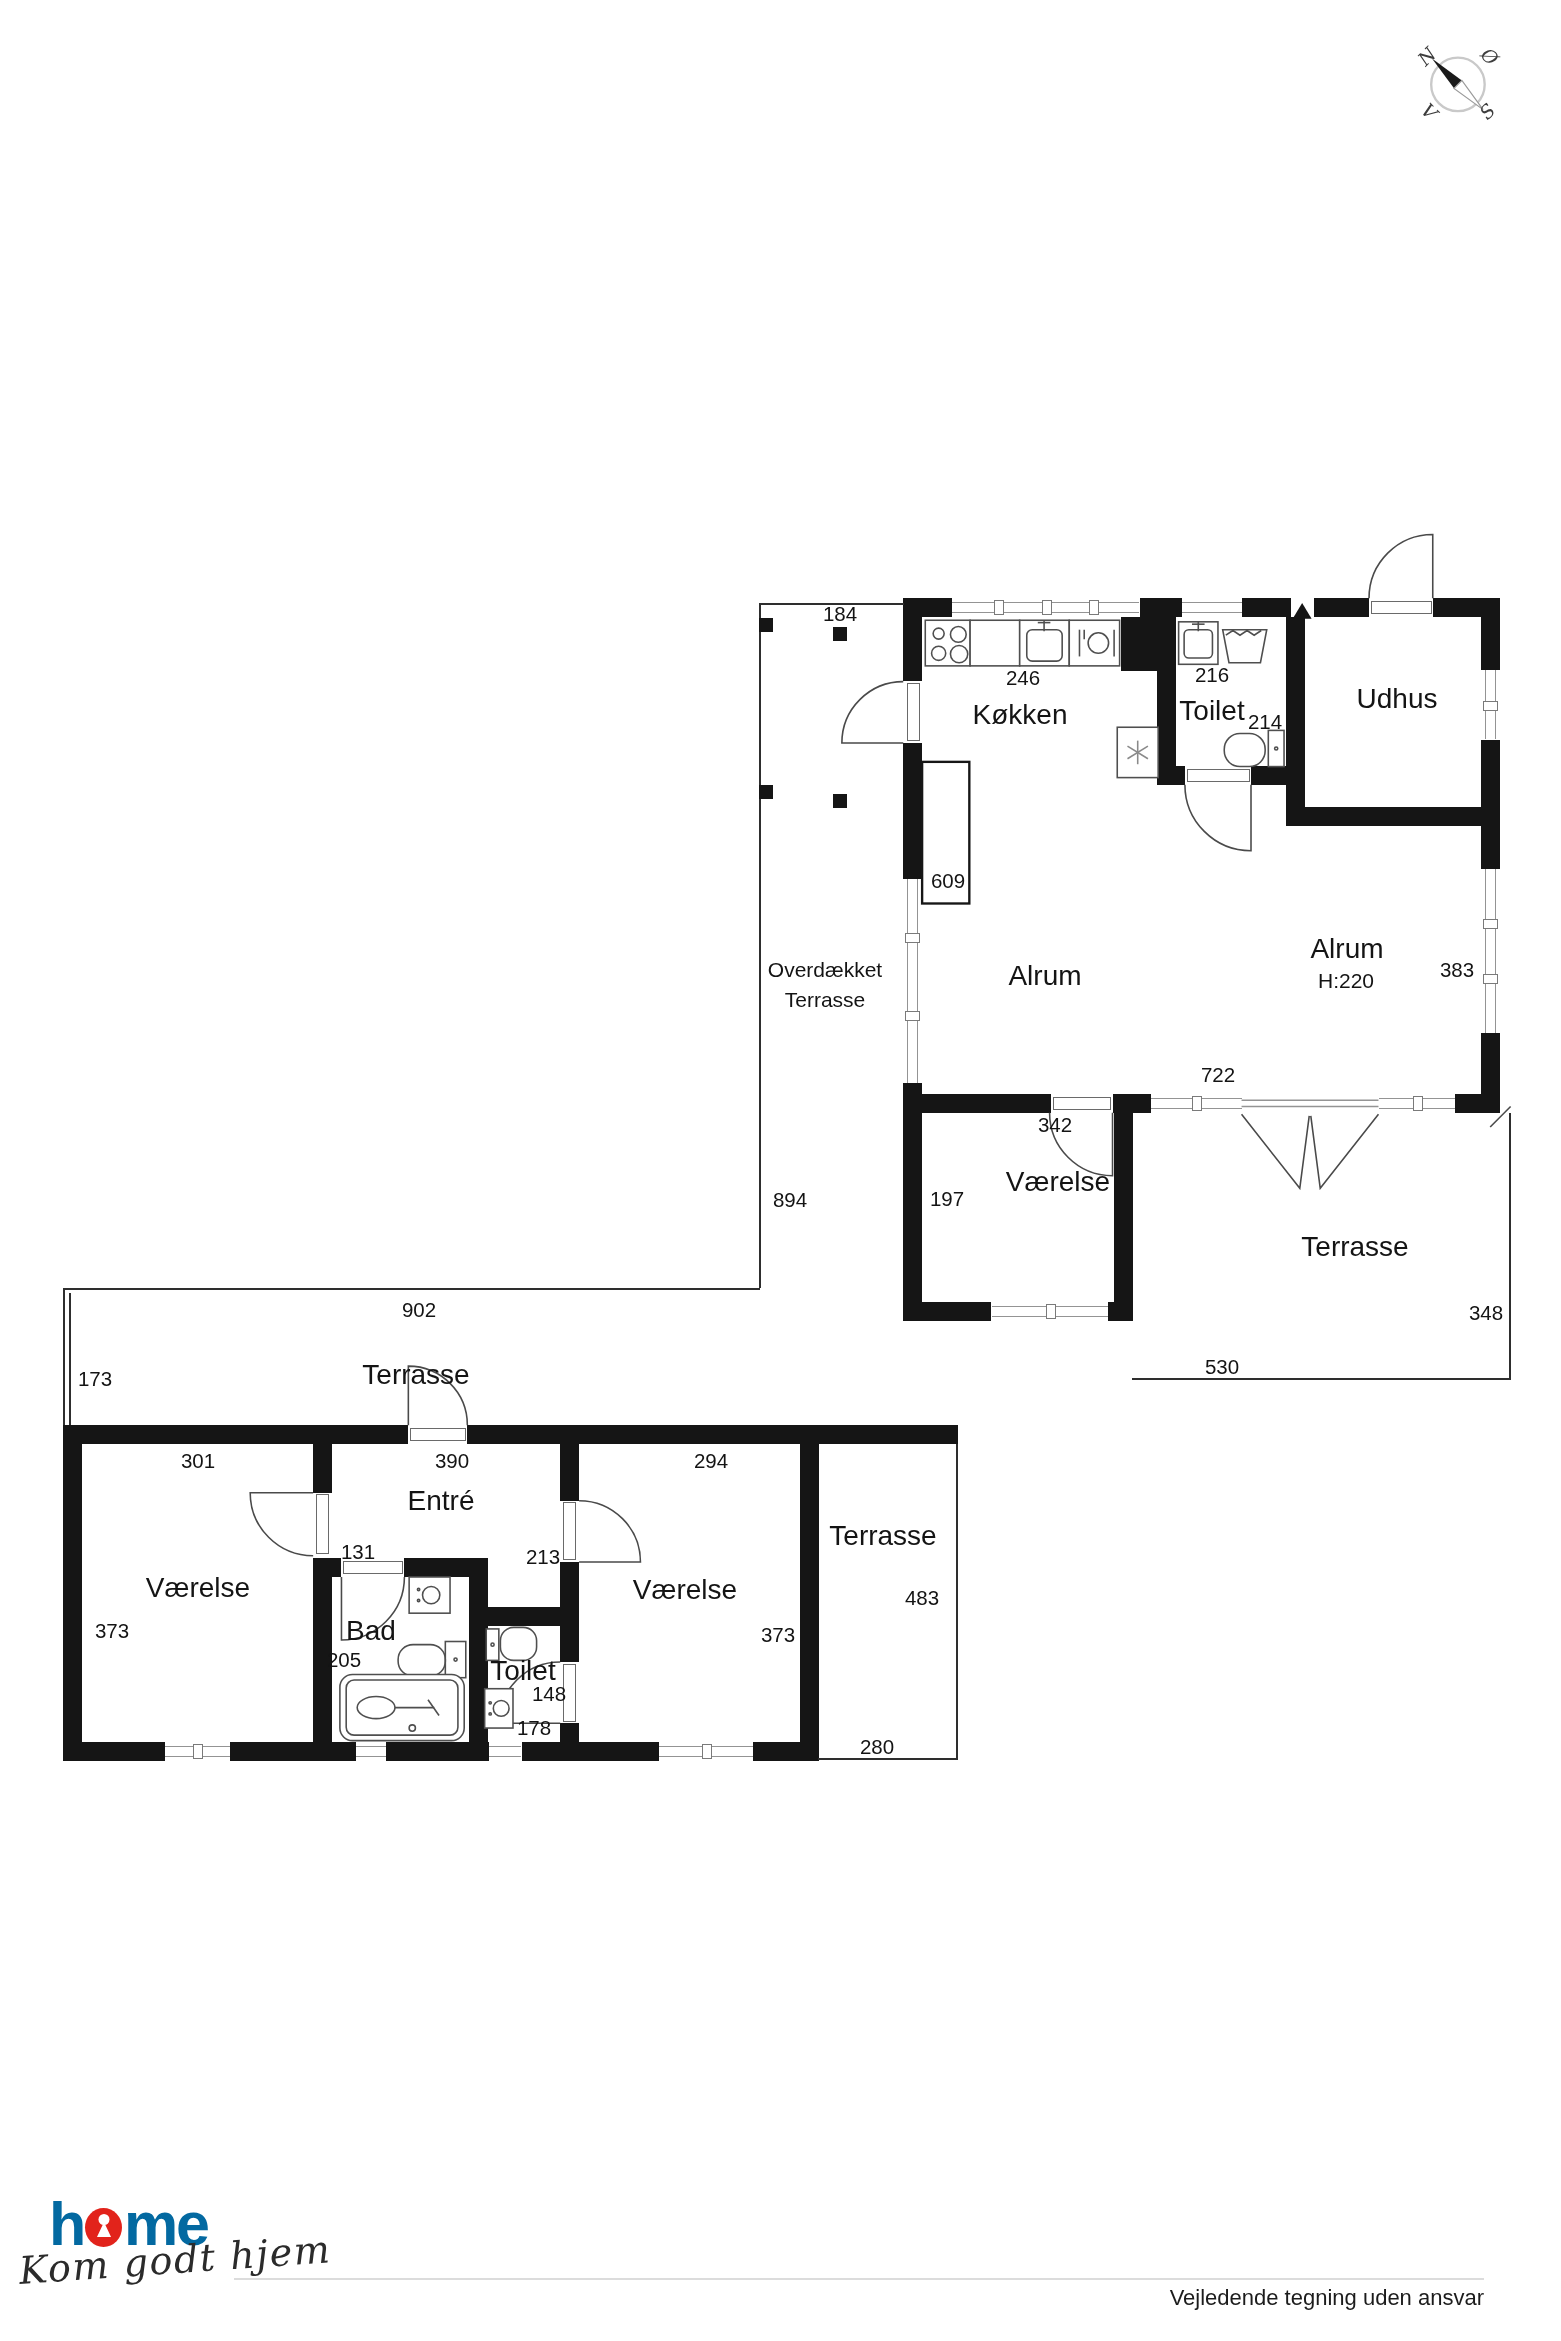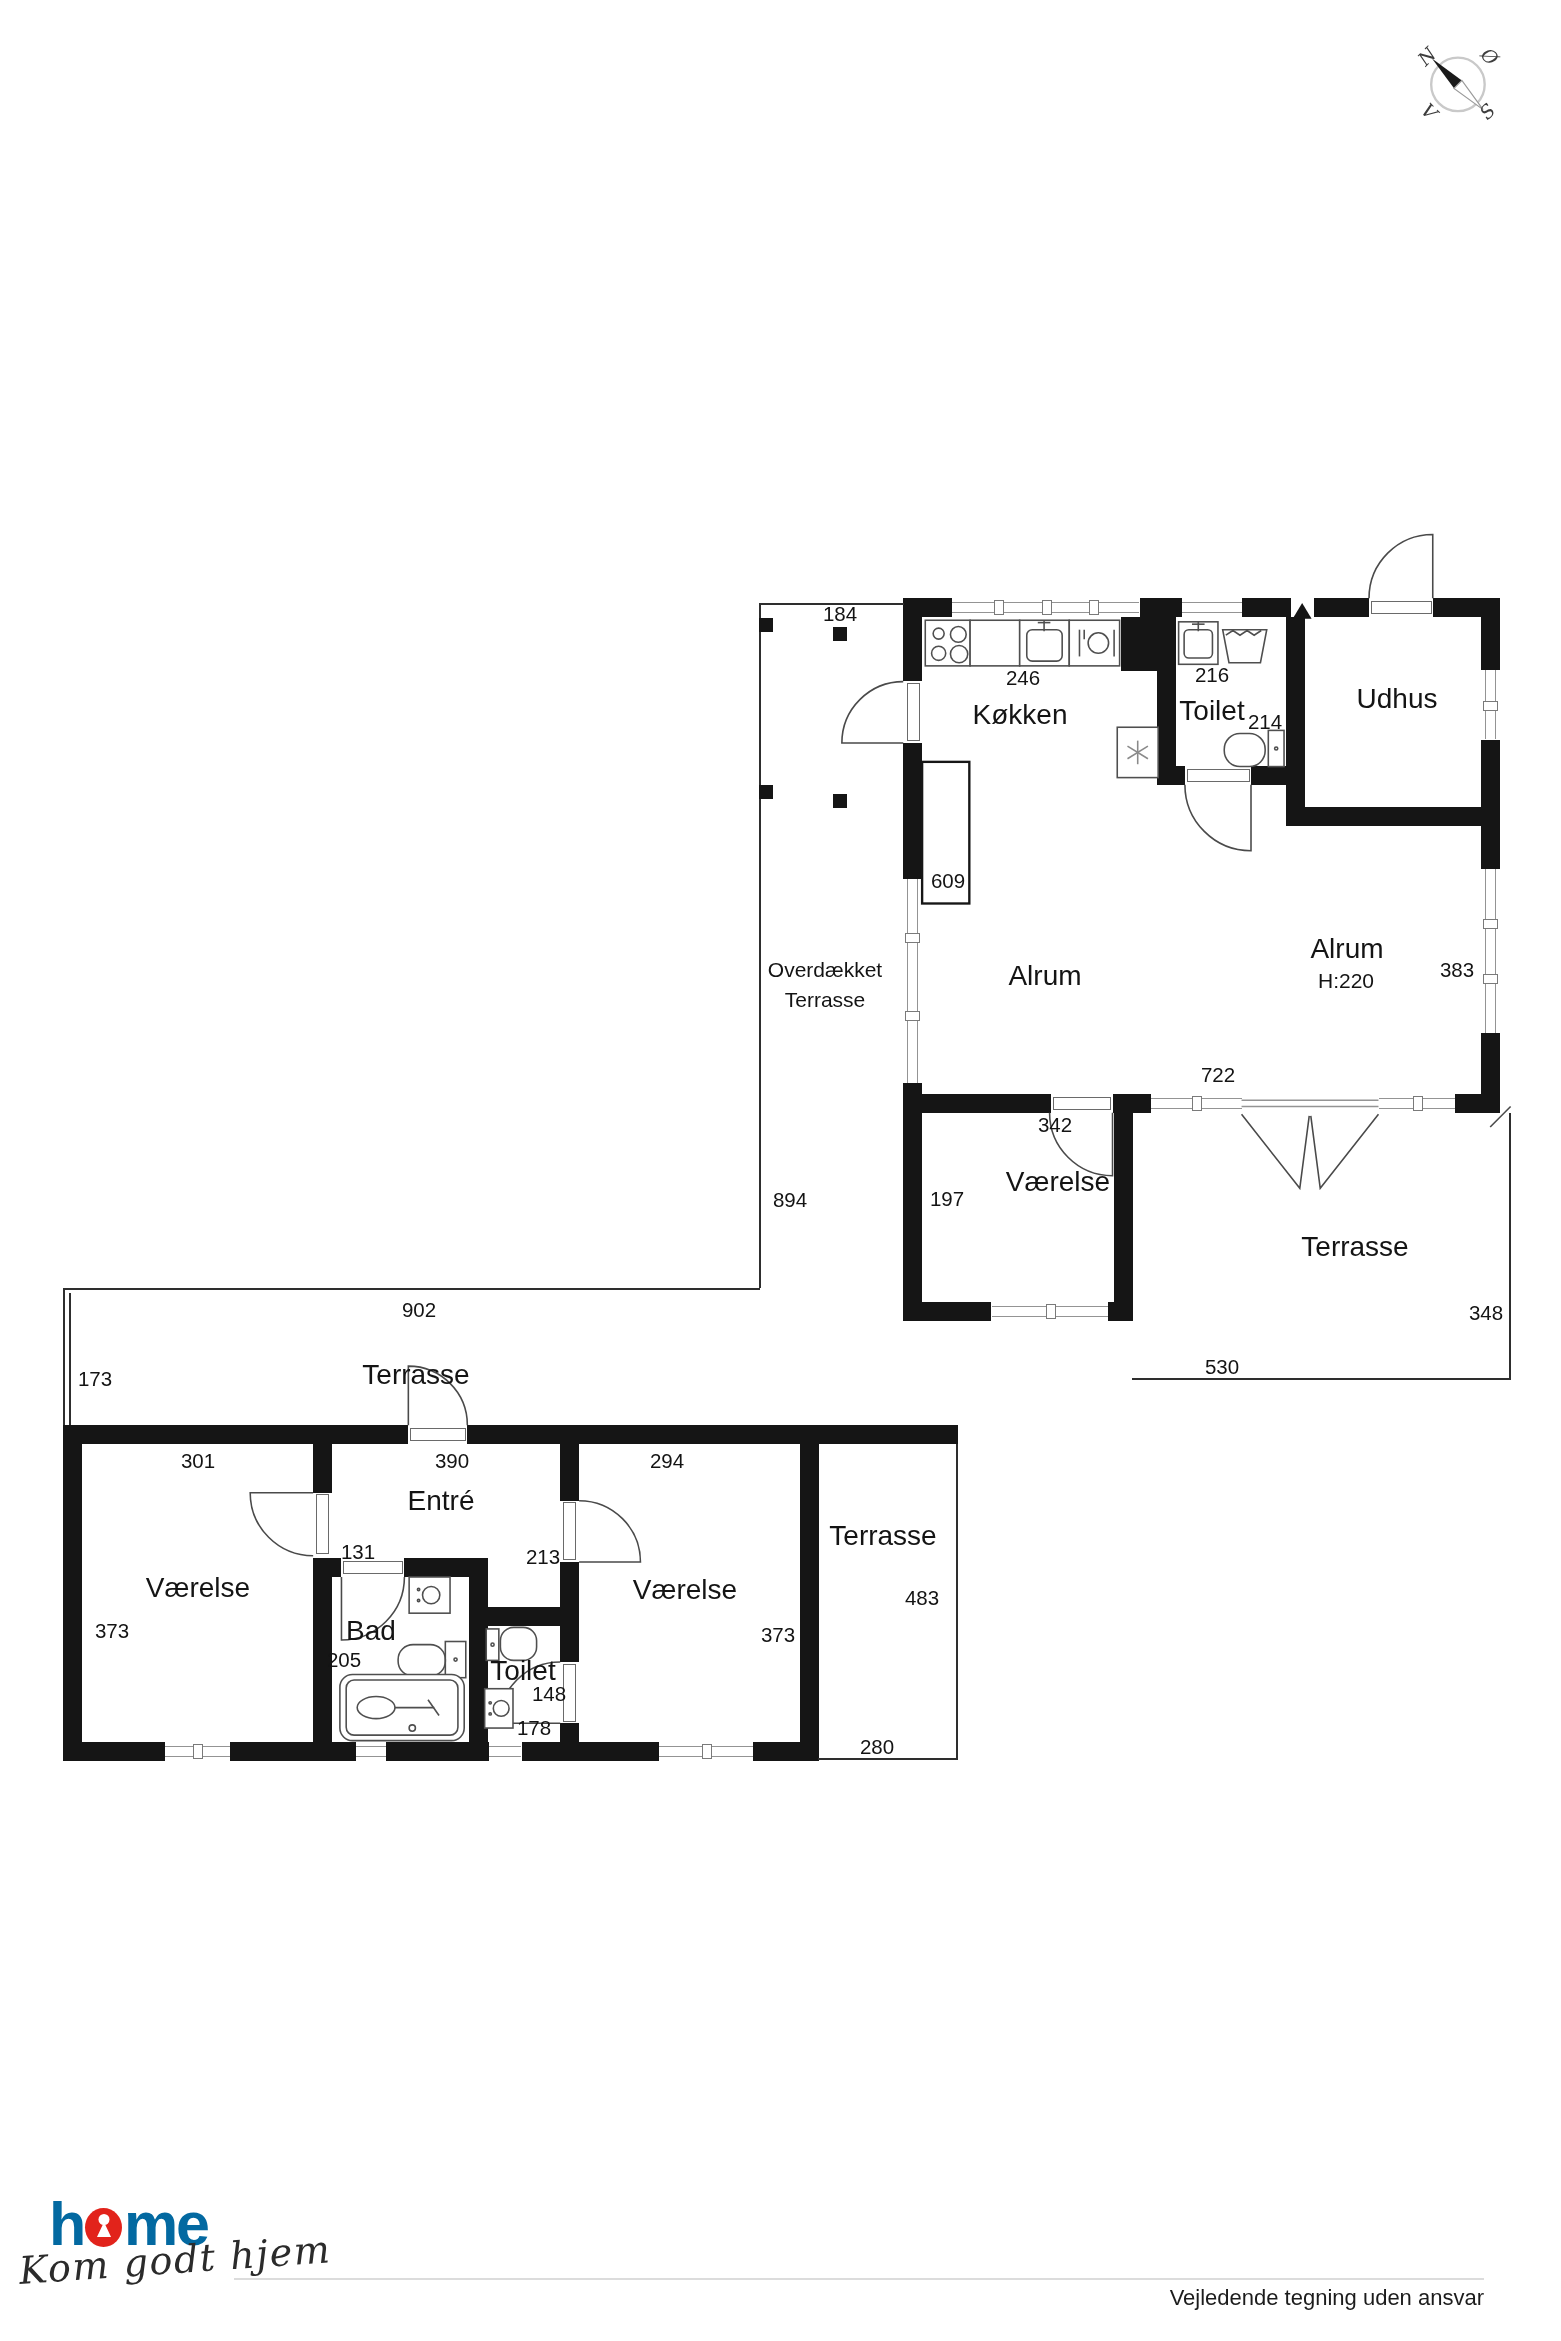--- a/index.html
+++ b/index.html
@@ -262,21 +262,21 @@
   <div class="lab dim" style="left:790px;top:1200px">894</div>
   <div class="lab rm" style="left:1355px;top:1247px">Terrasse</div>
   <div class="lab dim" style="left:1486px;top:1313px">348</div>
   <div class="lab dim" style="left:1222px;top:1367px">530</div>
 
   <div class="lab dim" style="left:419px;top:1310px">902</div>
   <div class="lab rm" style="left:416px;top:1375px">Terrasse</div>
   <div class="lab dim" style="left:95px;top:1379px">173</div>
   <div class="lab dim" style="left:198px;top:1461px">301</div>
   <div class="lab dim" style="left:452px;top:1461px">390</div>
-  <div class="lab dim" style="left:667px;top:1461px">294</div>
+  <div class="lab dim" style="left:711px;top:1461px">294</div>
   <div class="lab rm" style="left:441px;top:1501px">Entré</div>
   <div class="lab dim" style="left:358px;top:1552px">131</div>
   <div class="lab dim" style="left:543px;top:1557px">213</div>
   <div class="lab rm" style="left:198px;top:1588px">Værelse</div>
   <div class="lab dim" style="left:112px;top:1631px">373</div>
   <div class="lab rm" style="left:371px;top:1631px">Bad</div>
   <div class="lab dim" style="left:344px;top:1660px">205</div>
   <div class="lab rm" style="left:523px;top:1671px">Toilet</div>
   <div class="lab dim" style="left:549px;top:1694px">148</div>
   <div class="lab dim" style="left:534px;top:1728px">178</div>

